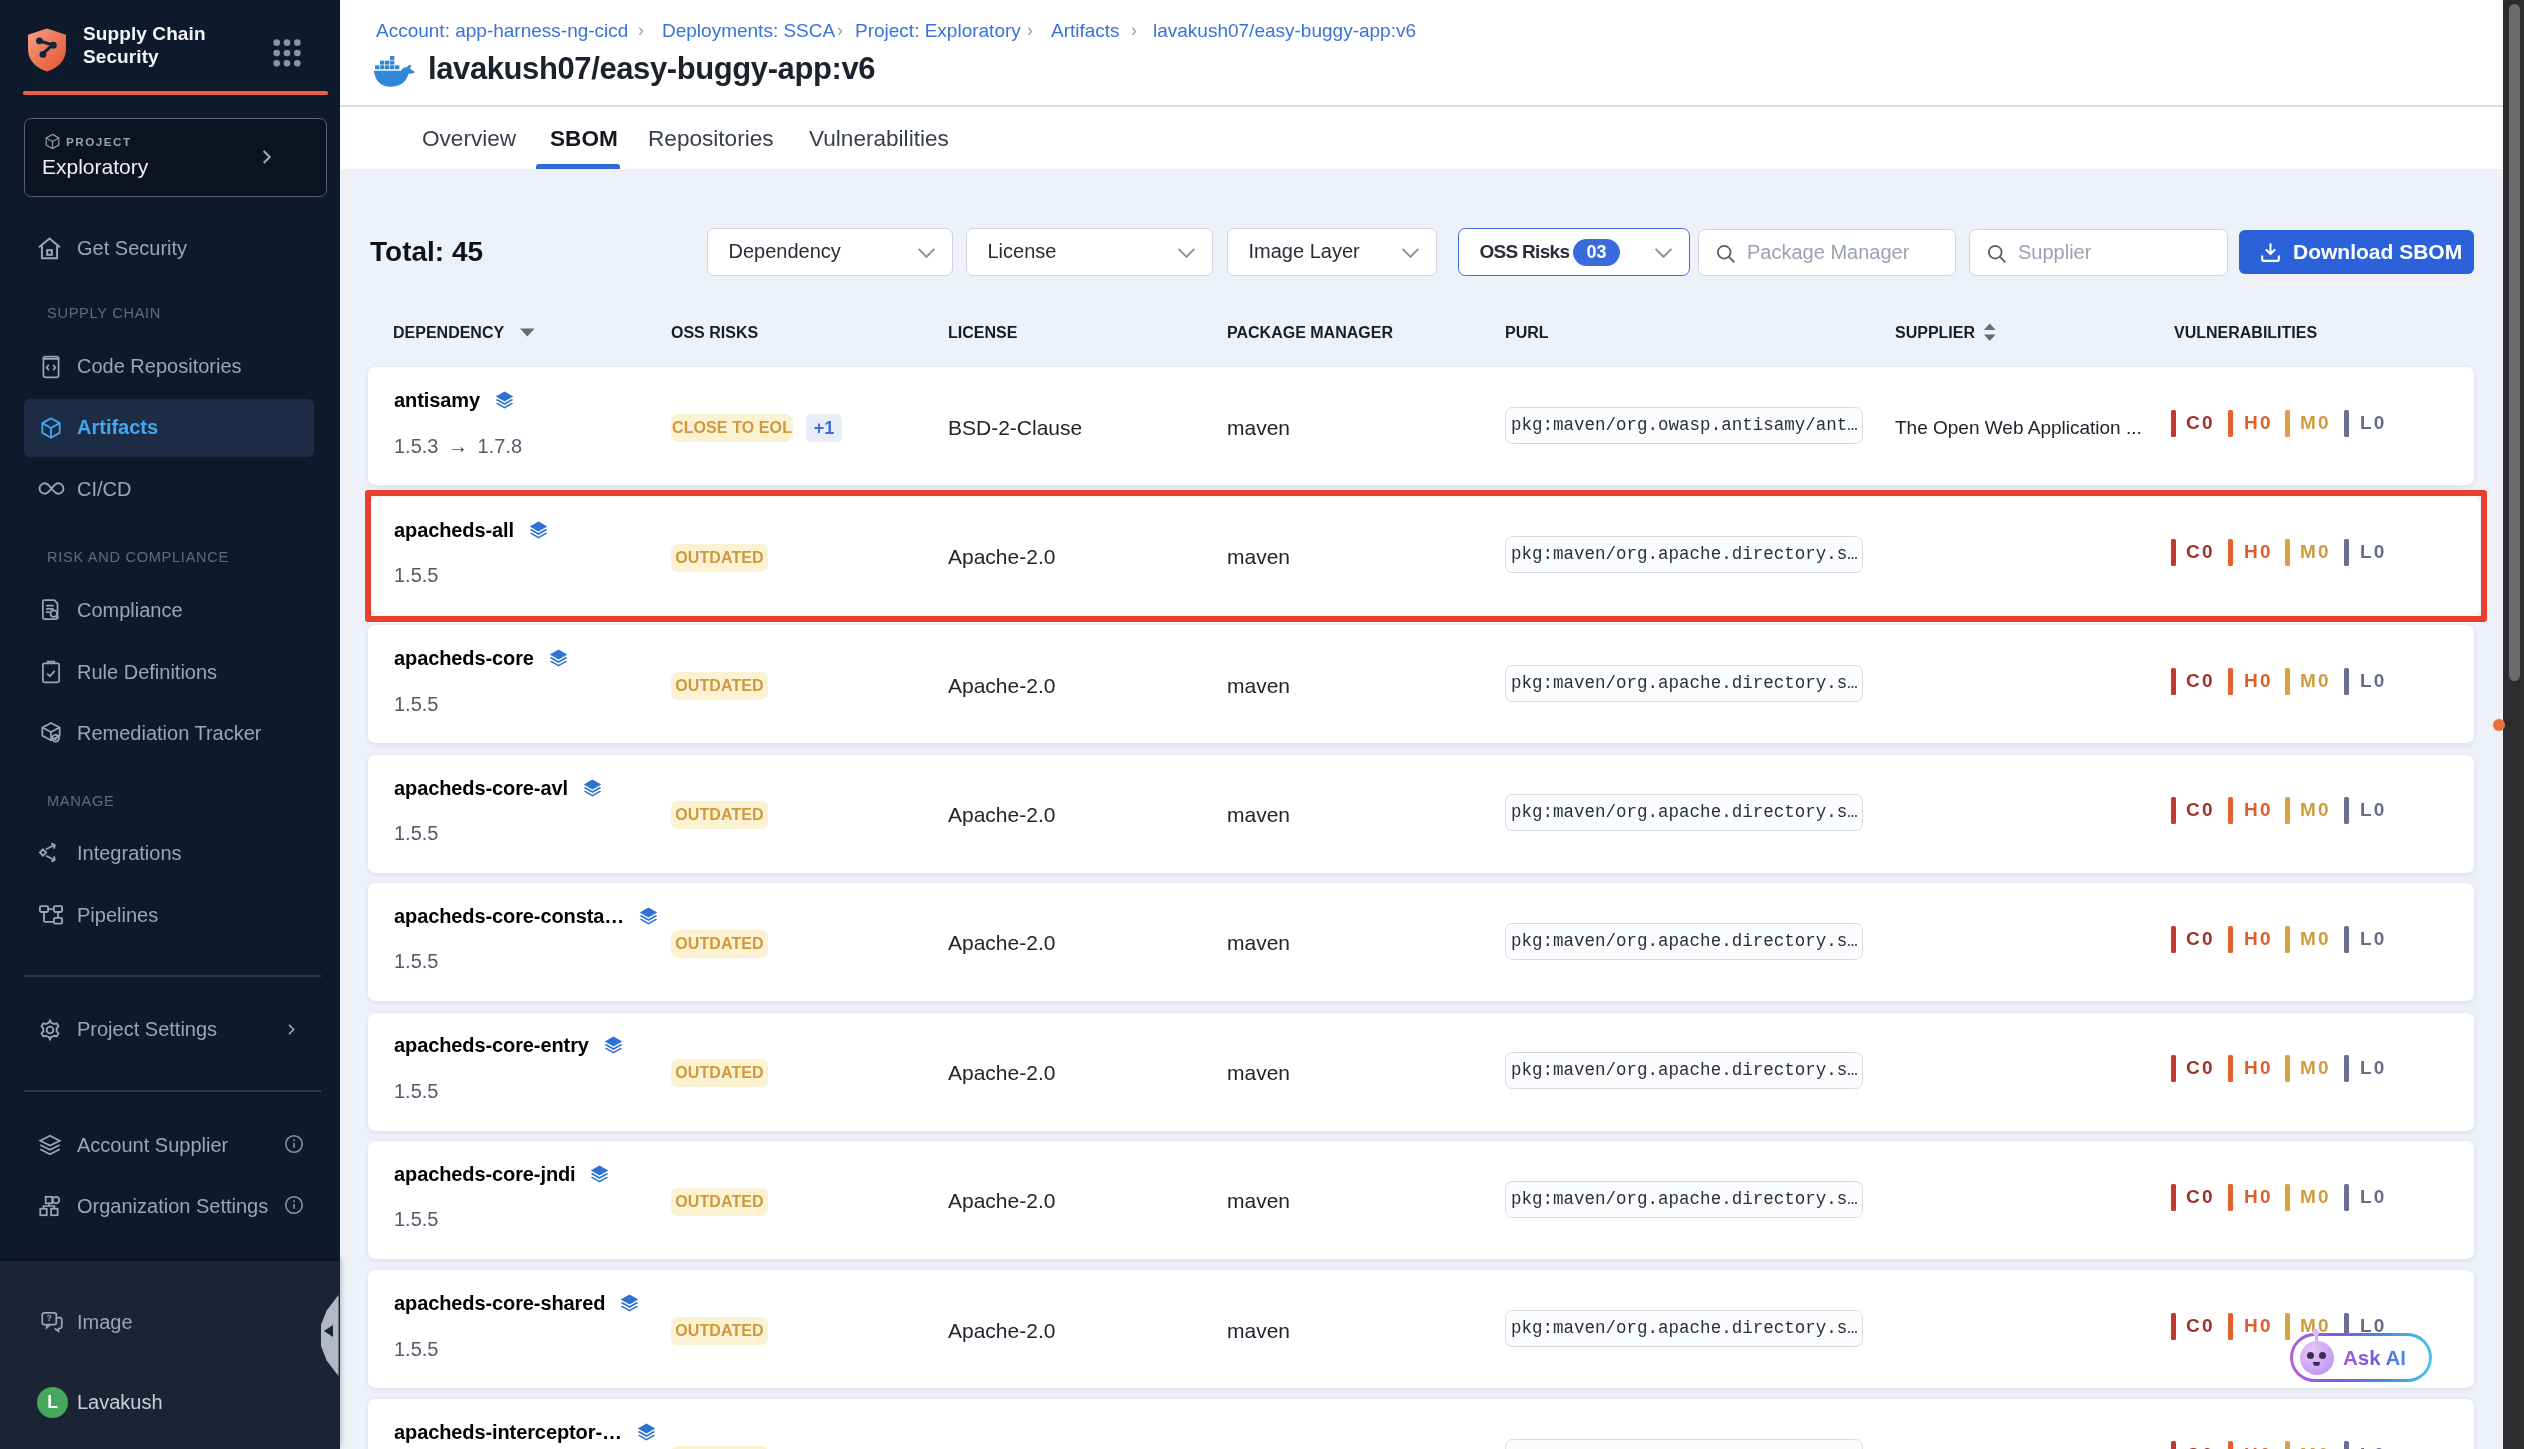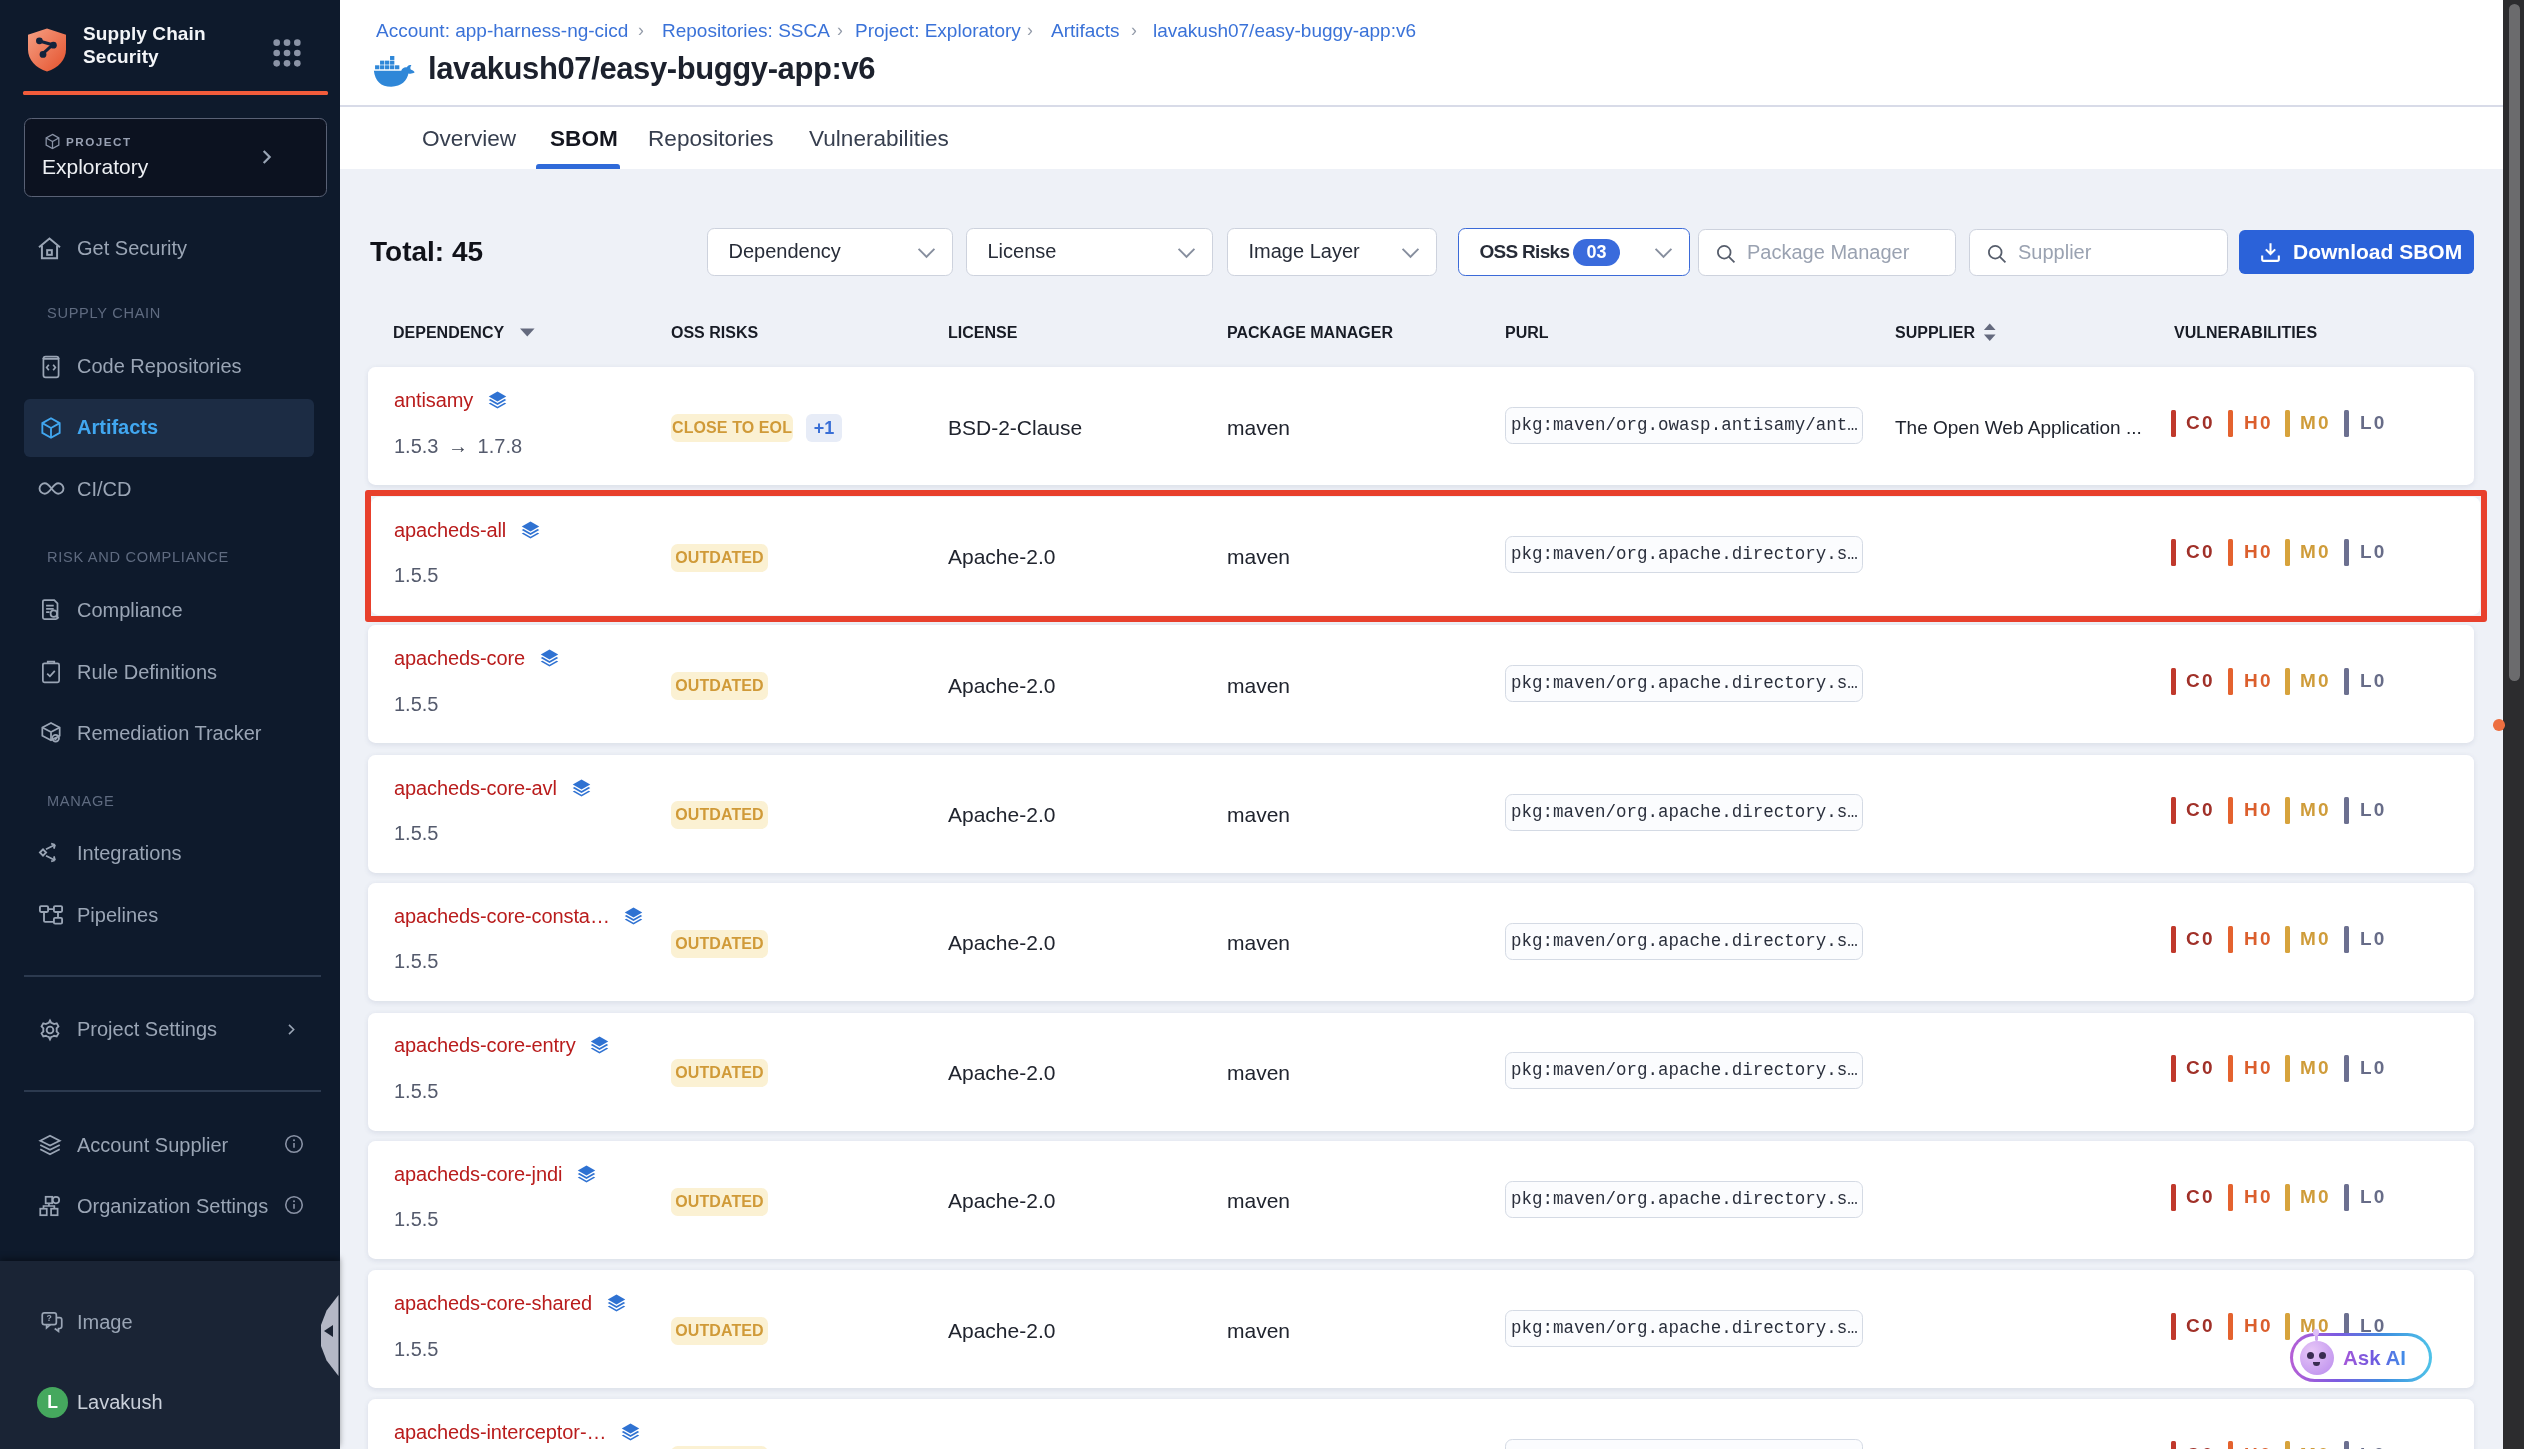--- a/index.html
+++ b/index.html
@@ -32,21 +32,21 @@
 .total{position:absolute;left:370px;top:236px;font-size:28px;font-weight:700;color:#101219}
 .selbox{position:absolute;top:228px;height:48px;background:#fff;border:1.5px solid #cdd2dd;border-radius:7.3px;font-size:20px;color:#272c38;line-height:45px;padding-left:20.5px}
 .selbox .chev{position:absolute;right:16px;top:18px}
 .search{position:absolute;top:229px;height:47px;background:#fff;border:1.5px solid #cdd2dd;border-radius:7.3px;font-size:20px;color:#9aa2b1;line-height:44px;padding-left:48px}
 .search svg{position:absolute;left:14.6px;top:11.7px}
 .dlbtn{position:absolute;left:2239px;top:230px;width:235px;height:44px;background:#2b62d9;border-radius:5.8px;color:#fff;font-size:21px;font-weight:700;line-height:44px;padding-left:54px}
 .dlbtn svg{position:absolute;left:19px;top:10.2px}
 
 .th{position:absolute;top:324px;font-size:16px;font-weight:700;color:#181c26;letter-spacing:0px}
 .card{position:absolute;background:#fff;border-radius:7.3px;box-shadow:0 1.5px 5.8px rgba(50,70,110,.10)}
-.rowtitle{font-size:20px;font-weight:400;color:#b91c1c;letter-spacing:-0.1px;display:flex;align-items:flex-end;white-space:nowrap}
+.rowtitle{font-size:20px;font-weight:700;color:#000000;letter-spacing:-0.1px;display:flex;align-items:flex-end;white-space:nowrap}
 .licon{margin-left:11.7px;display:inline-flex}
 .rowver{font-size:20px;color:#555b6d}
 .varrow{color:#3f4554;font-weight:700}
 .rowtext{font-size:21px;color:#20242e;white-space:nowrap}
 .badge{height:28px;line-height:28px;background:#fbf1d3;border-radius:6.6px;color:#d09a38;font-size:16px;font-weight:700;letter-spacing:0.1px;text-align:center}
 .plus1{width:36px;height:28px;line-height:28px;background:#e7ecf7;border-radius:5.8px;color:#3a6fd6;font-size:18px;font-weight:700;text-align:center}
 .purl{width:358px;height:37px;border:1.5px solid #d4dae4;background:#fbfcfe;border-radius:7.3px;font-family:"Liberation Mono",monospace;font-size:17.5px;color:#2a2f3c;line-height:34px;padding-left:5.1px;white-space:nowrap;overflow:hidden}
 .vtxt{font-size:19px;font-weight:700;letter-spacing:2.2px}
 
 .scrolltrack{position:absolute;left:2503px;top:0;width:22px;height:1449px;background:#2c2c2e;z-index:40}
@@ -222,21 +222,21 @@
   <div class="mitem" style="top:1311px">Image</div>
 
   <div class="avatar">L</div>
   <div class="mitem" style="top:1391px;color:#c9cfd9">Lavakush</div>
 </div>
 <div class="handle"></div>
 
 <div class="header"></div>
 <div class="crumb" style="left:376px">Account: app-harness-ng-cicd</div>
 <div class="csep" style="left:638px">›</div>
-<div class="crumb" style="left:662px">Repositories: SSCA</div>
+<div class="crumb" style="left:662px">Deployments: SSCA</div>
 <div class="csep" style="left:837px">›</div>
 <div class="crumb" style="left:855px">Project: Exploratory</div>
 <div class="csep" style="left:1027px">›</div>
 <div class="crumb" style="left:1051px">Artifacts</div>
 <div class="csep" style="left:1131px">›</div>
 <div class="crumb" style="left:1153px">lavakush07/easy-buggy-app:v6</div>
 <svg class="abs" style="left:373px;top:56px;z-index:2" width="42" height="31" viewBox="0 0 24 18" fill="#2f87d8">
   <rect x="9.7" y="0" width="2.5" height="2.3"></rect>
   <rect x="3.9" y="2.7" width="2.5" height="2.3"></rect>
     <rect x="6.8" y="2.7" width="2.5" height="2.3"></rect>

